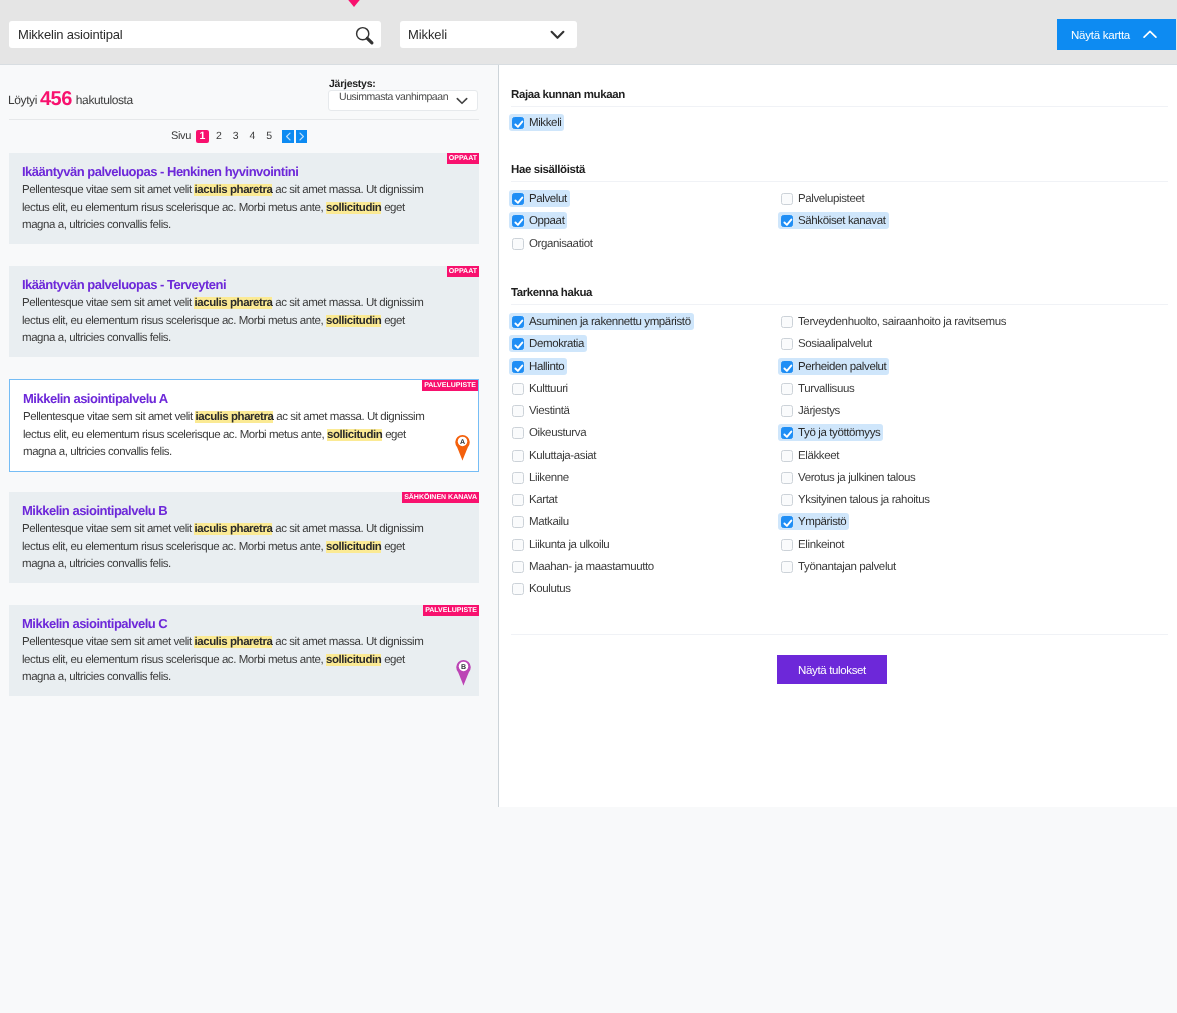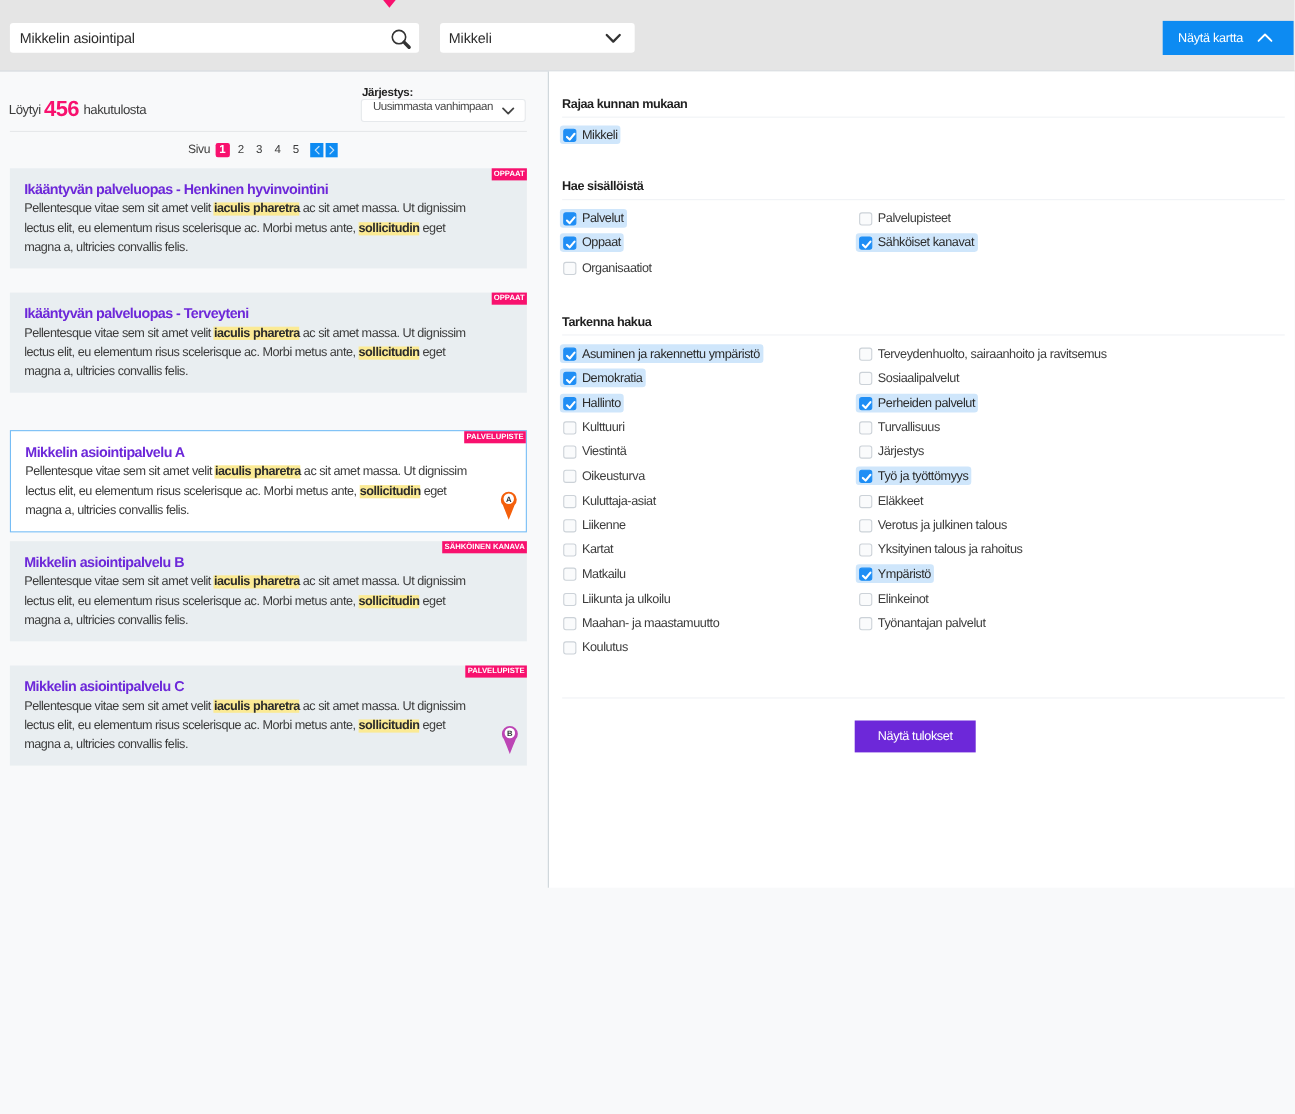--- a/index.html
+++ b/index.html
@@ -86,21 +86,21 @@
   .pager .lbl { font-size:11px; color:#3c3c3c; margin-right:3px; letter-spacing:-0.35px; }
   .pager #pages { display:flex; align-items:center; }
   .pager a { font-size:10.5px; color:#3c3c3c; text-decoration:none; width:12.5px; height:12.5px; display:flex;
              align-items:center; justify-content:center; margin:0 2.1px; line-height:12.5px; }
   .pager a.cur { background:#f8116e; color:#fff; font-weight:bold; border-radius:2px; }
   .pager .navgrp { display:flex; margin-left:5px; gap:1.8px; }
   .pager .nav { background:#0d8bf2; width:11.5px; height:12.5px; display:flex; align-items:center; justify-content:center; margin:0; text-decoration:none; }
 
   
   .card { position:absolute; left:9px; width:470px; background:#e9eef1; }
-  .card.sel { background:#fff; border:1px solid #76bdf5;margin-top:12px; }
+  .card.sel { background:#fff; border:1px solid #76bdf5; }
   .card .title { font-size:13px; font-weight:bold; color:#6d28d9; margin:0; letter-spacing:-0.5px; }
   .card .body { font-size:11.5px; color:#3c3c3c; line-height:17.5px; margin:0; letter-spacing:-0.44px; }
   .card .body b { font-weight:bold; background:#fbea94; color:#2b2b2b; }
   .card-inner { padding:11px 46px 9px 13px; }
   .card .title { margin-bottom:3px; }
   .marker { right:8px; bottom:10px; width:15px; height:27px; }
   .badge {
     position:absolute; right:0px; top:0px;
     background:#f8116e; color:#fff;
     font-size:7px; font-weight:bold; letter-spacing:0;

